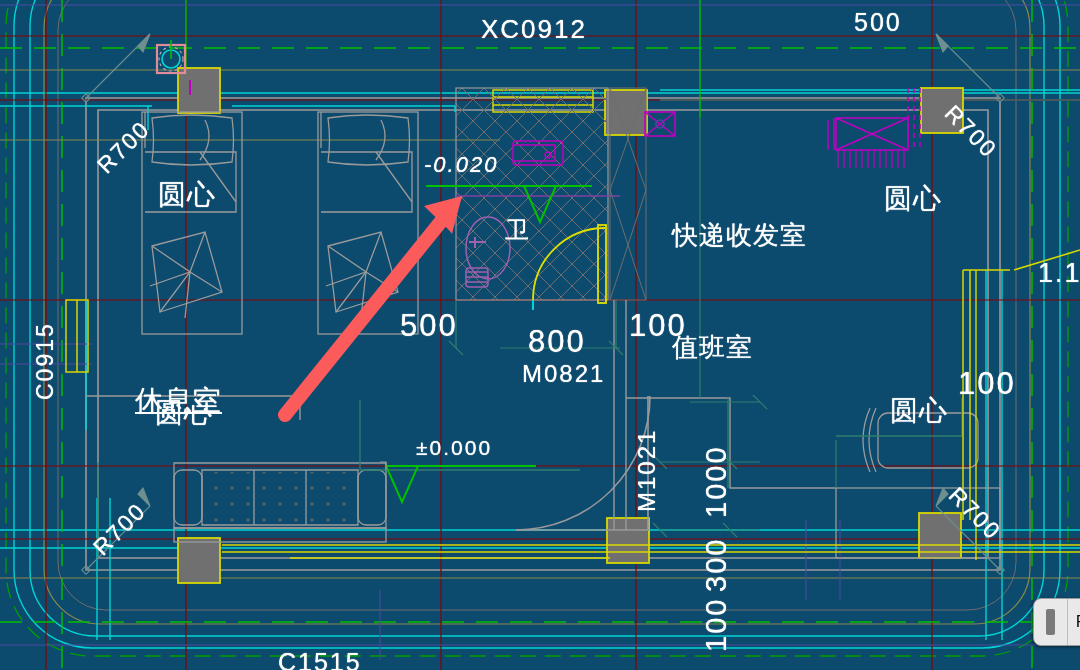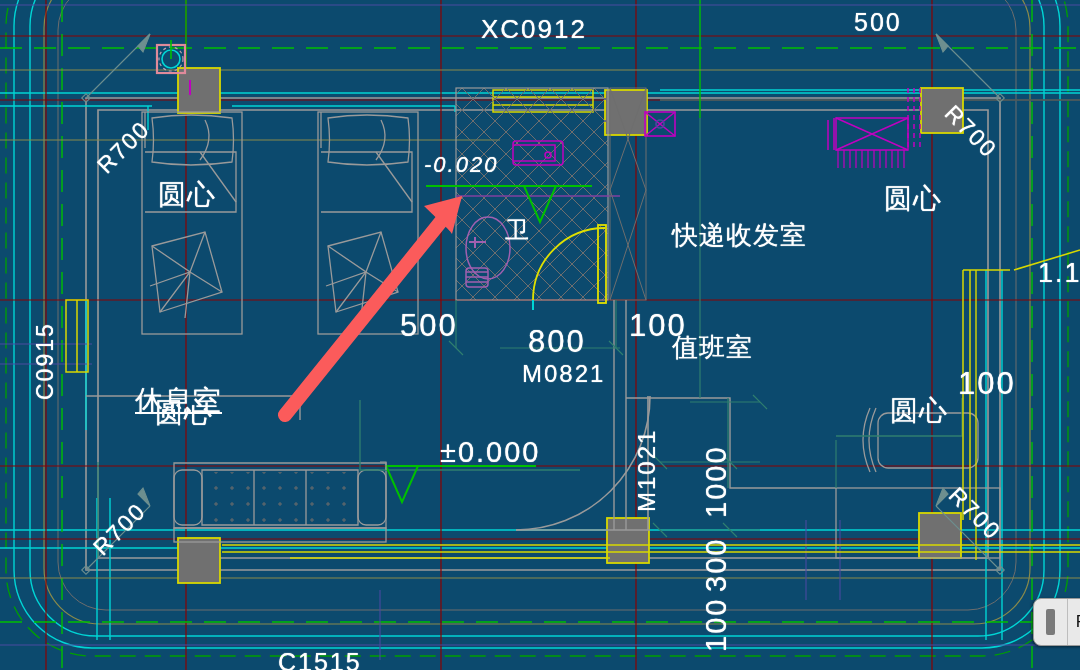--- a/index.html
+++ b/index.html
@@ -339,21 +339,21 @@
   <span class="lbl cjk" style="left:135px;top:382px;font-size:28px;text-decoration:underline;">休息室</span>
 
   <span class="lbl cjk" style="left:155px;top:394px;font-size:28px;">圆心</span>
 
   <span class="lbl cjk" style="left:158px;top:176px;font-size:28px;">圆心</span>
 
   <span class="lbl cjk" style="left:884px;top:180px;font-size:28px;">圆心</span>
 
   <span class="lbl cjk" style="left:890px;top:392px;font-size:28px;">圆心</span>
 
-  <span class="lbl" style="left:416px;top:436px;font-size:29px;margin-left:24px;">±0.000</span>
+  <span class="lbl" style="left:416px;top:436px;font-size:21px;">±0.000</span>
 
   <span class="lbl" style="left:1038px;top:258px;font-size:27px;">1.10</span>
 
   <span class="lbl" style="left:958px;top:366px;font-size:31px;">100</span>
 
   <span class="lbl" style="left:278px;top:608px;font-size:25px;margin-top:40px;">C1515</span>
 
   <span class="lbl rot90" style="left:32px;top:400px;font-size:23px;">C0915</span>
 
   <span class="lbl rot90" style="left:633px;top:512px;font-size:24px;">M1021</span>

